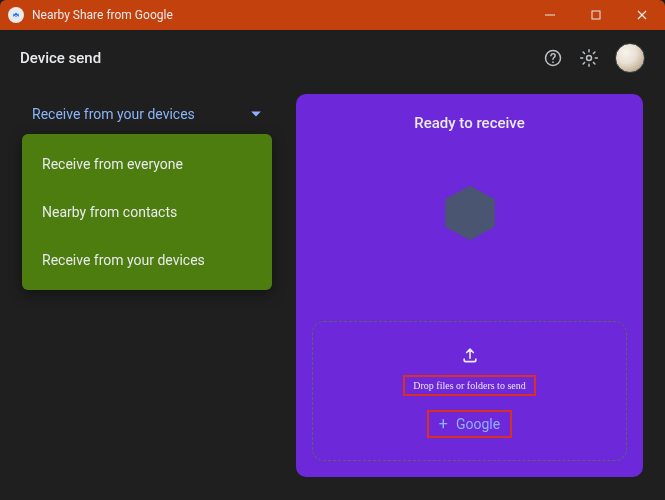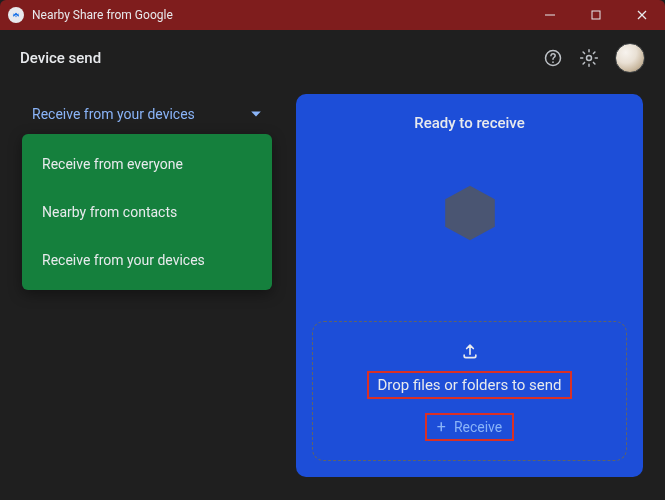--- a/index.html
+++ b/index.html
@@ -8,21 +8,21 @@
     background: #1f1f1f;
     font-family: "Segoe UI", Roboto, Arial, sans-serif;
     color: #e8eaed;
     overflow: hidden;
     border-radius: 6px;
   }
   .titlebar {
     height: 30px;
     display: flex;
     align-items: center;
-    background: #7f1d1d;
+    background: #c2410c;
     padding-left: 8px;
   }
   .titlebar .app-icon {
     width: 16px; height: 16px;
     border-radius: 50%;
     background: #e8eaed;
     display: flex; align-items: center; justify-content: center;
     margin-right: 8px;
   }
   .titlebar .app-icon svg { width: 10px; height: 10px; }
@@ -63,35 +63,35 @@
   .left { width: 250px; position: relative; }
   .dropdown-trigger {
     display: flex; align-items: center;
     color: #8ab4f8;
     font-size: 14px;
     padding: 12px 10px;
     cursor: pointer;
   }
   .dropdown-trigger .chev { margin-left: auto; display:flex; }
   .dropdown-menu {
-    background: #15803d;
+    background: #4d7c0f;
     border-radius: 6px;
     padding: 6px 0;
     box-shadow: 0 4px 14px rgba(0,0,0,.4);
   }
   .menu-item {
     padding: 16px 20px;
     font-size: 14px;
     color: #e8eaed;
     cursor: pointer;
   }
 
   .right {
     flex: 1;
-    background: #1d4ed8;
+    background: #6d28d9;
     border-radius: 10px;
     display: flex; flex-direction: column;
     align-items: center;
     padding: 20px 16px 16px 16px;
   }
   .right .status {
     font-size: 15px; font-weight: 500; color: #e8eaed;
     margin-bottom: 50px;
   }
   .hex {
@@ -105,23 +105,24 @@
     flex: 0 0 140px;
     border: 1px dashed #5f6368;
     border-radius: 12px;
     display: flex; flex-direction: column;
     align-items: center; justify-content: center;
     gap: 6px;
     margin-top: auto;
   }
   .upload-icon { color: #e8eaed; }
   .drop-text {
-    font-size: 15px; color: #e8eaed;
+    font-size: 10px; color: #e8eaed;
     padding: 3px 8px;
     border: 2px solid #d93025;
+    font-family: Liberation Serif, serif;
   }
   .select-btn {
     margin-top: 8px;
     display: flex; align-items: center; gap: 8px;
     color: #8ab4f8;
     font-size: 14px;
     padding: 4px 10px;
     border: 2px solid #d93025;
     cursor: pointer;
   }
@@ -212,18 +213,18 @@
     <div class="dropzone">
       <div class="upload-icon">
         <svg width="20" height="20" viewBox="0 0 24 24" fill="none">
           <path d="M12 16V5M12 5l-4 4M12 5l4 4" stroke="#e8eaed" stroke-width="2" stroke-linecap="round" stroke-linejoin="round"></path>
           <path d="M5 17v1a2 2 0 0 0 2 2h10a2 2 0 0 0 2-2v-1" stroke="#e8eaed" stroke-width="2" stroke-linecap="round"></path>
         </svg>
       </div>
       <div class="drop-text">Drop files or folders to send</div>
       <div class="select-btn">
         <span class="plus">+</span>
-        <span>Receive</span>
+        <span>Google</span>
       </div>
     </div>
   </div>
 
 </div>
 
 </body></html>

